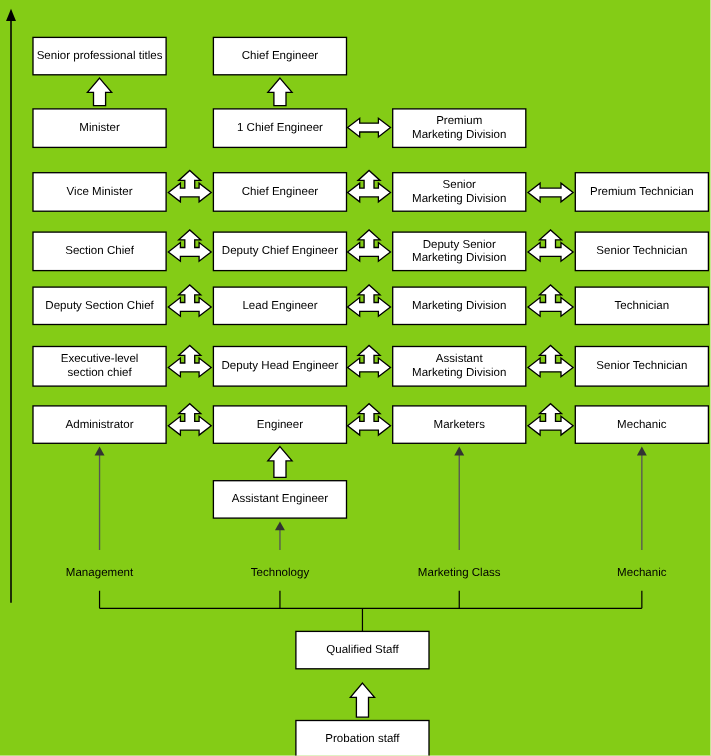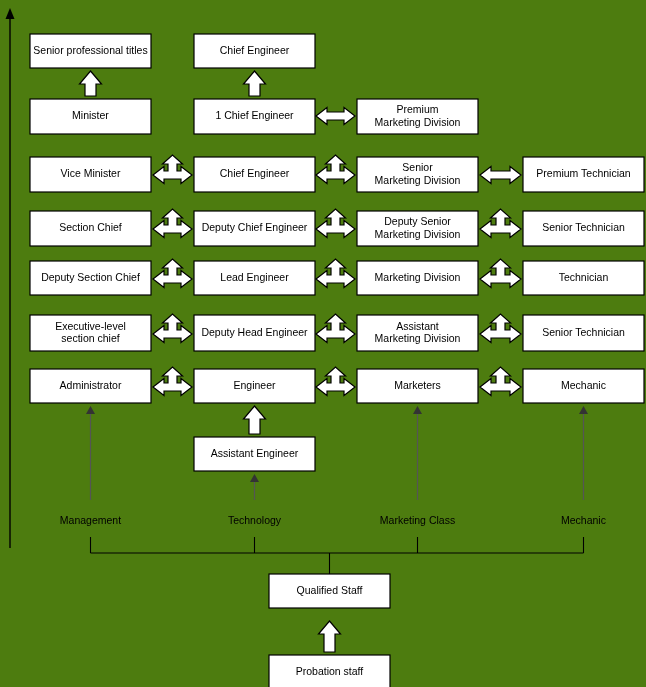--- a/index.html
+++ b/index.html
@@ -7,21 +7,21 @@
     padding: 0;
     background: #ffffff;
   }
   body {
     font-family: "Liberation Sans", sans-serif;
   }
   #chart-root {
     position: relative;
     width: 646px;
     height: 687px;
-    background: #4d7c0f;
+    background: #84cc16;
     overflow: hidden;
   }
   #chart-svg {
     position: absolute;
     left: 0;
     top: 0;
     width: 646px;
     height: 687px;
     display: block;
   }

